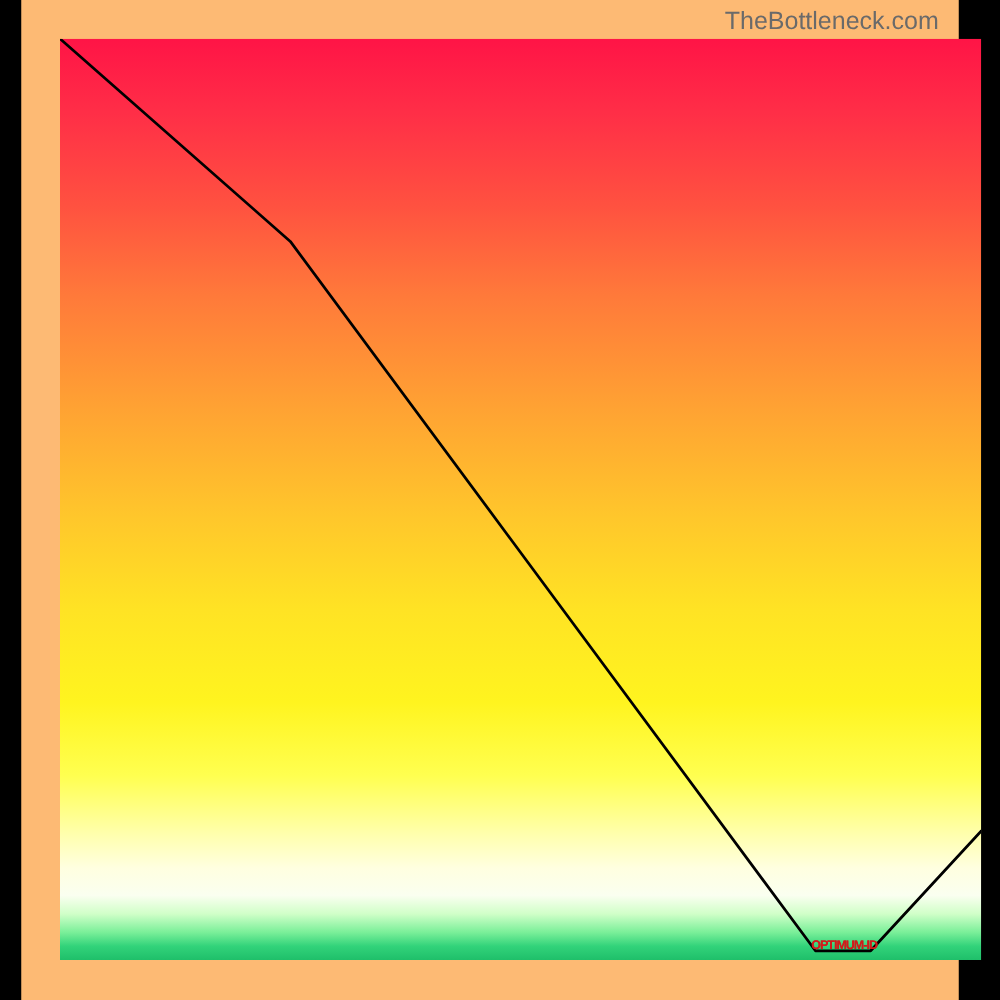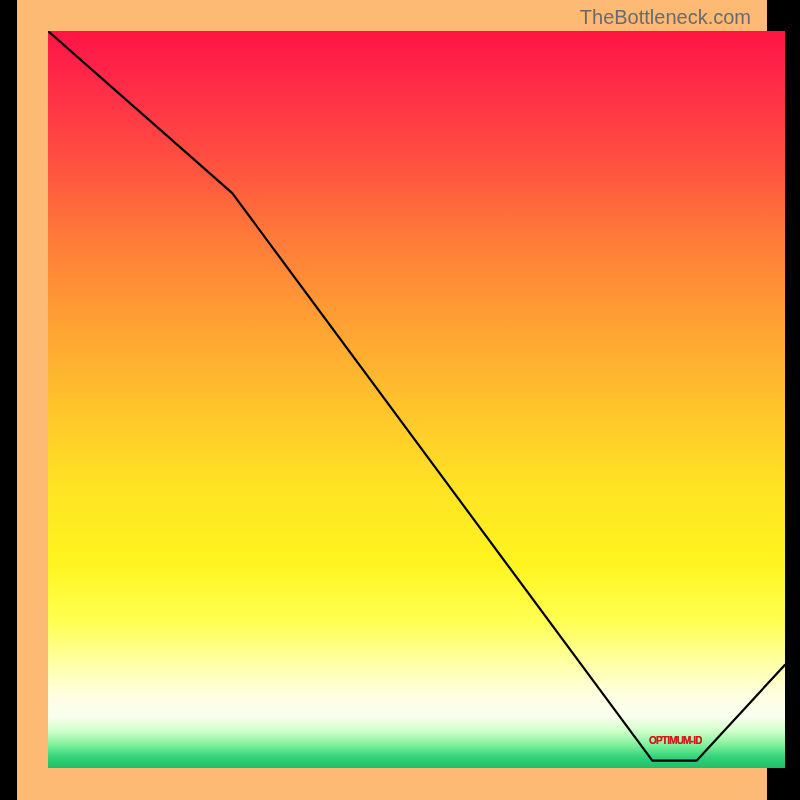--- a/index.html
+++ b/index.html
@@ -95,16 +95,16 @@
 
   <div class="watermark">TheBottleneck.com</div>
 
   <div class="plot">
     <div class="gradient"></div>
 
     <svg class="curve-svg" viewBox="0 0 737 737" preserveAspectRatio="none">
       <path class="curve-path" d="M0.00 0.00 L184.25 162.14 L604.34 729.63 L648.56 729.63 L737.00 633.82"></path>
     </svg>
 
-    <div class="marker-label" style="left: 601px; top: 704px;">OPTIMUM-ID</div>
+    <div class="marker-label" style="left: 601px; top: 720px;">OPTIMUM-ID</div>
   </div>
 
 </div>
 
 </body></html>

